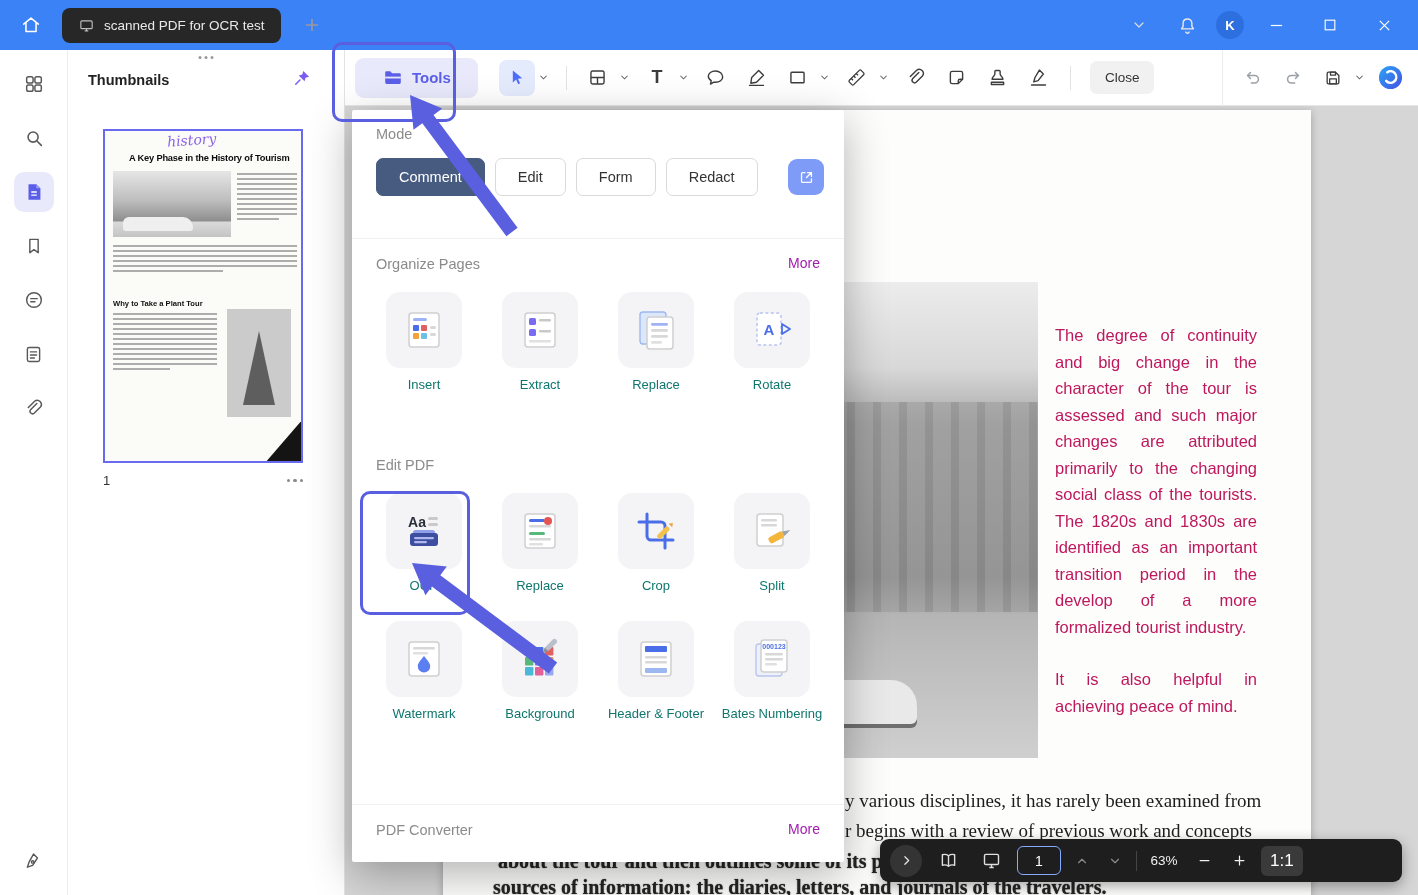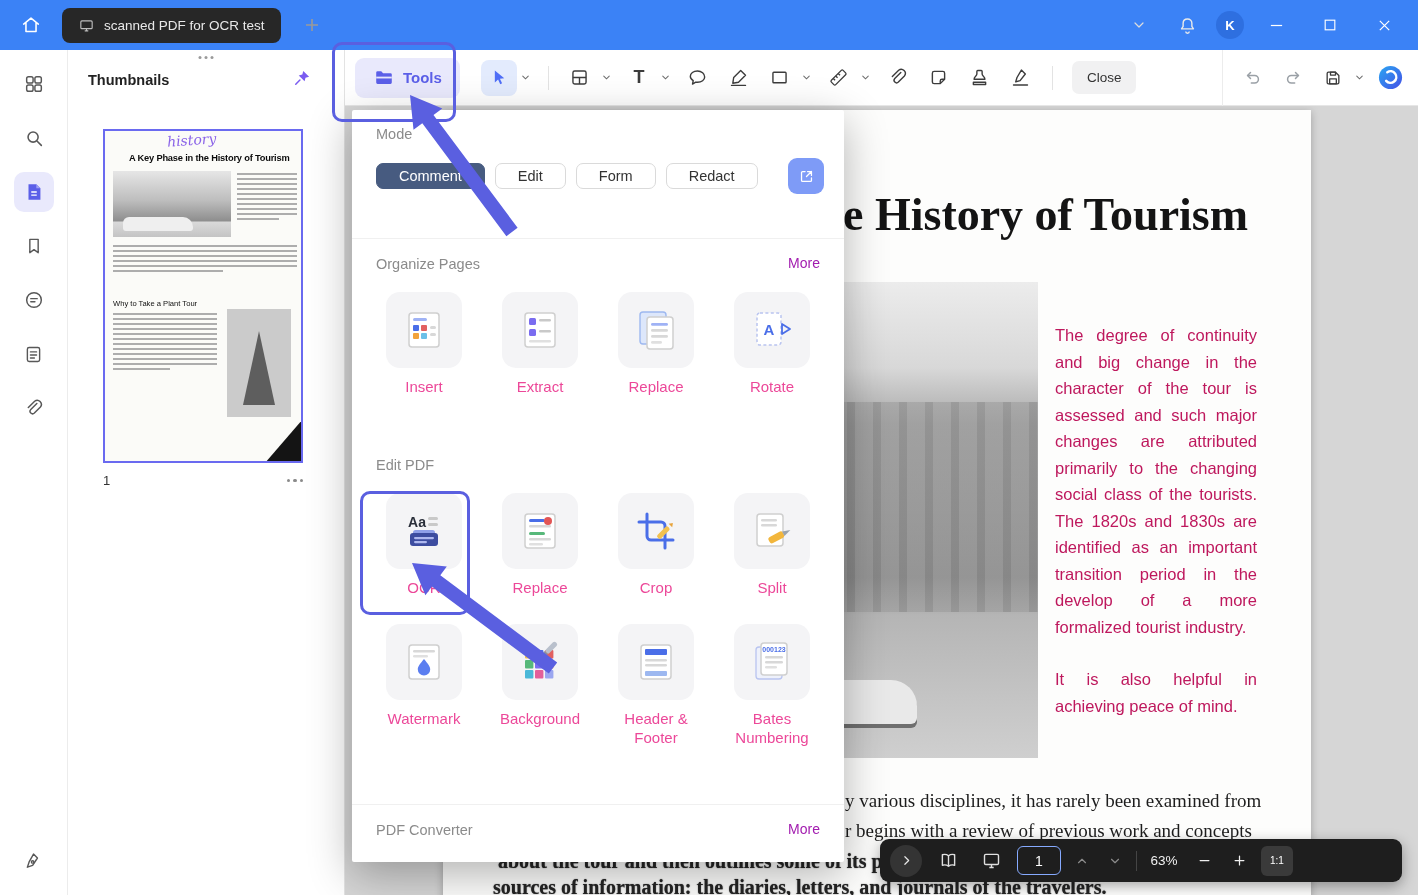--- a/index.html
+++ b/index.html
@@ -30,33 +30,33 @@
   .thumb-head{position:absolute;left:20px;top:22px;font-size:14.5px;font-weight:bold;color:#222}
   .pin{position:absolute;right:32px;top:18px;cursor:pointer}
   .thumb-card{position:absolute;left:35px;top:79px;width:200px;height:334px;background:#fbfbf8;border:2px solid #6a6af0;cursor:pointer;overflow:hidden}
   .hand{position:absolute;top:1px;left:62px;font-family:"DejaVu Serif",serif;font-style:italic;font-size:14px;color:#8a63e8;transform:rotate(-4deg)}
   .t-title{position:absolute;top:22px;left:24px;right:6px;font-size:9.3px;font-weight:bold;color:#0c0c0c;letter-spacing:-.2px}
   .t-photo{position:absolute;top:40px;left:8px;width:118px;height:66px;background:linear-gradient(180deg,#e6e6e6 0%,#bdbdbd 45%,#8f8f8f 75%,#d9d9d9 78%,#c4c4c4 100%)}
   .t-photo .car{position:absolute;bottom:6px;left:10px;width:70px;height:14px;background:#efefef;border-radius:6px 10px 3px 3px}
   .t-col{position:absolute;top:42px;left:132px;width:60px;display:flex;flex-direction:column;gap:3px}
   .bar{height:2px;background:#adadad}
   .t-block{position:absolute;top:114px;left:8px;width:184px;display:flex;flex-direction:column;gap:3px}
-  .t-sub{position:absolute;top:168px;left:8px;font-size:7.6px;font-weight:normal;color:#111}
+  .t-sub{position:absolute;top:168px;left:8px;font-size:7.6px;font-weight:bold;color:#111}
   .t-left{position:absolute;top:182px;left:8px;width:104px;display:flex;flex-direction:column;gap:3px}
   .t-eiffel{position:absolute;top:178px;right:10px;width:64px;height:108px;background:#cbcbcb;overflow:hidden}
   .tower{position:absolute;left:50%;bottom:12px;transform:translateX(-50%);width:0;height:0;border-bottom:74px solid #5e5e5e;border-left:16px solid transparent;border-right:16px solid transparent}
   .t-corner{position:absolute;right:-2px;bottom:-2px;width:0;height:0;border-bottom:44px solid #141414;border-left:38px solid transparent}
   .thumb-foot{position:absolute;left:35px;top:423px;width:200px;display:flex;justify-content:space-between;align-items:center}
   .page-num{font-size:13px;color:#333}
   .dots{display:flex;gap:3px;cursor:pointer}
   .dots i{width:3.5px;height:3.5px;border-radius:50%;background:#8b8b8b}
 
   
   .toolbar{position:absolute;left:345px;top:50px;width:1073px;height:56px;background:#fff;border-bottom:1px solid #e6e6e6;display:flex;align-items:center;padding:0 10px;gap:5px;z-index:3}
-  .tools-btn{display:flex;align-items:center;gap:8px;background:#e9e9fc;border-radius:9px;height:40px;padding:0 18px;cursor:pointer;margin-right:16px}
+  .tools-btn{display:flex;align-items:center;gap:8px;background:#e9e9fc;border-radius:9px;height:40px;padding:0 27px;cursor:pointer;margin-right:16px}
   .tools-btn span{color:#5b5fe8;font-weight:bold;font-size:15px}
   .tool{width:36px;height:36px;border-radius:8px;display:flex;align-items:center;justify-content:center;cursor:pointer}
   .tool.active{background:#e3ebfd}
   .chev{width:14px;height:36px;display:flex;align-items:center;justify-content:center;cursor:pointer;margin-left:-3px;margin-right:2px}
   .vdiv{width:1px;height:24px;background:#e3e3e3;margin:0 8px}
   .close-btn{background:#f1f1f2;border-radius:7px;height:33px;padding:0 15px;display:flex;align-items:center;font-size:13.5px;color:#333;cursor:pointer;margin-left:6px}
   .tb-group-right{margin-left:auto;display:flex;align-items:center;gap:4px;border-left:1px solid #ececec;padding-left:12px;height:56px}
 
   
   .canvas{position:absolute;left:345px;top:106px;width:1073px;height:789px;background:#d6d6d6;overflow:hidden;z-index:1}
@@ -69,42 +69,42 @@
   .doc-par.p2{top:556px}
   .doc-line{position:absolute;font-family:"Liberation Serif",serif;font-size:19px;color:#1d1d1d;white-space:nowrap}
   .doc-line.blurry{font-weight:bold;color:#242424;text-shadow:0 0 1.2px #555}
 
   
   .tools-panel{position:absolute;left:352px;top:110px;width:492px;height:752px;background:#fff;border-radius:2px;box-shadow:0 12px 44px rgba(0,0,0,.30);z-index:5}
   .sec-title{position:absolute;left:24px;font-size:14.5px;color:#8b8b8b}
   .more-link{position:absolute;right:24px;font-size:14px;color:#a21caf;cursor:pointer}
   .hdiv{position:absolute;left:0;right:0;height:1px;background:#f0f0f0}
   .mode-row{position:absolute;left:24px;top:48px;right:20px;display:flex;gap:10px;align-items:center}
-  .mode-btn{height:26px;padding:0 22px;border:1px solid #dadada;border-radius:7px;background:#fff;font-size:14.5px;color:#333;display:flex;align-items:center;cursor:pointer}
+  .mode-btn{height:38px;padding:0 22px;border:1px solid #dadada;border-radius:7px;background:#fff;font-size:14.5px;color:#333;display:flex;align-items:center;cursor:pointer}
   .mode-btn.sel{background:#475b80;border-color:#475b80;color:#fff}
   .expand-btn{margin-left:auto;width:36px;height:36px;border-radius:9px;background:#7e9bf7;display:flex;align-items:center;justify-content:center;cursor:pointer}
   .tile-grid{position:absolute;left:14px;display:grid;grid-template-columns:repeat(4,116px);justify-items:center;row-gap:26px}
   .tile{display:flex;flex-direction:column;align-items:center;cursor:pointer;width:116px}
   .tile-icon{width:76px;height:76px;background:#f4f4f6;border-radius:14px;display:flex;align-items:center;justify-content:center}
-  .tile-label{margin-top:9px;font-size:15px;color:#ec4899;text-align:center;line-height:1.3;max-width:110px}
+  .tile-label{margin-top:9px;font-size:13px;color:#0f766e;text-align:center;line-height:1.3;max-width:110px}
 
   
   .hl-box{position:absolute;border:3px solid #5a5fe0;border-radius:10px;z-index:8;pointer-events:none}
   .hl-tools{left:332px;top:42px;width:124px;height:80px}
   .hl-ocr{left:360px;top:491px;width:110px;height:124px}
   .arrows{position:absolute;left:0;top:0;z-index:8;pointer-events:none}
 
   
   .floatbar{position:absolute;left:880px;top:839px;width:522px;height:43px;background:#1e1e1e;border-radius:9px;display:flex;align-items:center;padding:0 10px;gap:9px;z-index:9;box-shadow:0 4px 14px rgba(0,0,0,.35)}
   .fb-circle{width:32px;height:32px;border-radius:50%;background:#343434;display:flex;align-items:center;justify-content:center;cursor:pointer}
   .fb-btn{width:34px;height:34px;display:flex;align-items:center;justify-content:center;border-radius:7px;cursor:pointer}
   .page-input{width:44px;height:29px;background:transparent;border:1.5px solid #86aaff;border-radius:6px;color:#fff;font-size:14px;text-align:center;outline:none;font-family:"Liberation Sans",sans-serif}
   .fb-sep{width:1px;height:20px;background:#454545}
   .zoom-label{color:#f0f0f0;font-size:13.5px;min-width:36px;text-align:center}
-  .fit-btn{background:#3a3a3a;border-radius:6px;height:30px;padding:0 9px;display:flex;align-items:center;color:#fff;font-size:10px;cursor:pointer}
+  .fit-btn{background:#3a3a3a;border-radius:6px;height:30px;padding:0 9px;display:flex;align-items:center;color:#fff;font-size:17px;cursor:pointer}
 </style>
 </head>
 <body>
 
 <div id="app">
 
   <header class="titlebar">
     <div class="tb-btn">
       <span>
         <svg width="22" height="22" viewBox="0 0 24 24">
@@ -480,21 +480,20 @@
               <circle cx="14" cy="14" r="12" fill="url(#aig)"></circle>
               <path d="M9.5 17.5 a6 6 0 1 0 1.2-9" stroke="#fff" stroke-width="2.6" fill="none" stroke-linecap="round"></path>
             </svg>
         </span>
       </div>
     </div>
   </div>
 
   <main class="canvas">
     <div class="pdf-page">
-      <div class="doc-title">e History of Tourism</div>
       <div class="doc-photo">
         <div class="facade"></div>
           <div class="car2"></div>
       </div>
       <div class="doc-par">The degree of continuity and big change in the character of the tour is assessed and such major changes are attributed primarily to the changing social class of the tourists. The 1820s and 1830s are identified as an important transition period in the develop of a more formalized tourist industry.</div>
       <div class="doc-par p2">It is also helpful in achieving peace of mind.</div>
       <div class="doc-line" style="left:402px;top:680px">y various disciplines, it has rarely been examined from</div>
       <div class="doc-line" style="left:402px;top:710px">r begins with a review of previous work and concepts</div>
       <div class="doc-line blurry" style="left:55px;top:740px;font-size:20px">about the tour and then outlines some of its princ</div>
       <div class="doc-line blurry" style="left:50px;top:766px;font-size:20px">sources of information: the diaries, letters, and journals of the travelers.</div>

